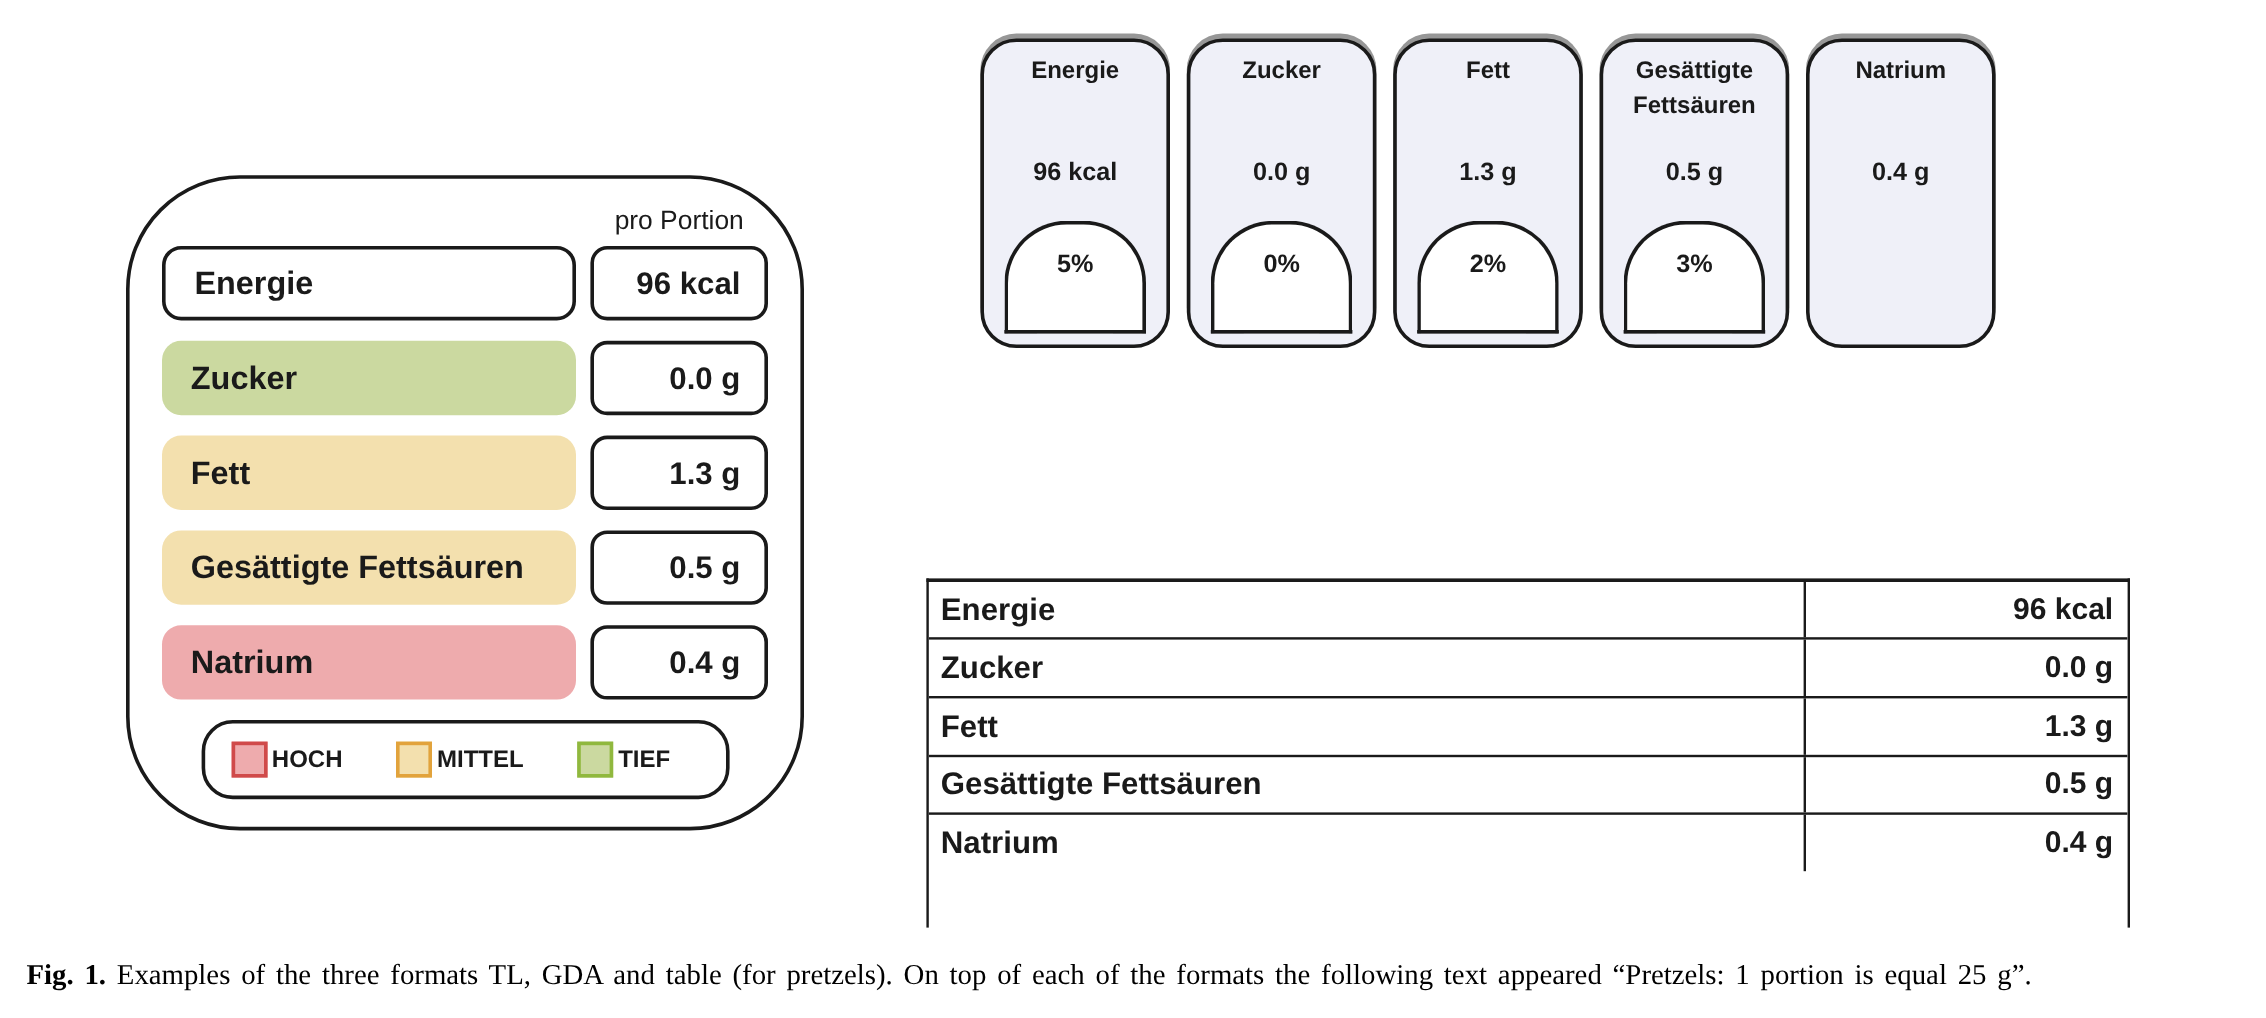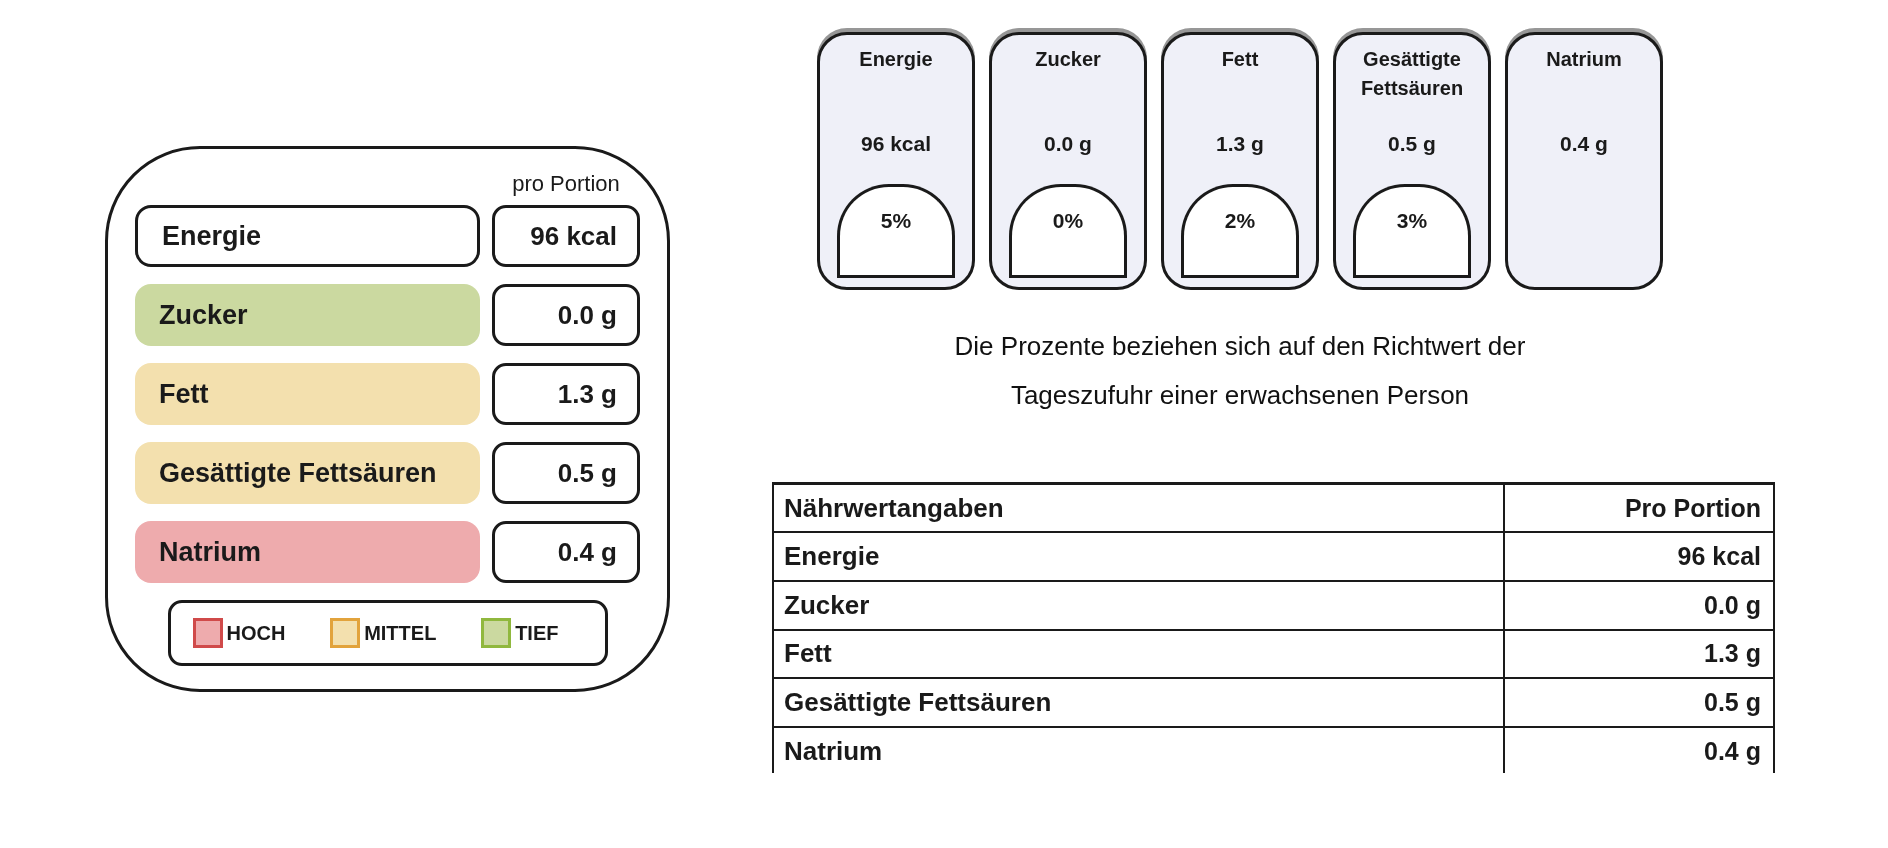--- a/index.html
+++ b/index.html
@@ -23,21 +23,21 @@
     padding-left:24px;font-size:27px;font-weight:bold;box-sizing:border-box;
   }
   .tl-label.lvl-none{background:#ffffff;border:3px solid #1a1a1a;}
   .tl-value{
     width:148px;background:#ffffff;border:3px solid #1a1a1a;border-radius:14px;
     display:flex;align-items:center;justify-content:flex-end;
     padding-right:20px;font-size:26px;font-weight:bold;box-sizing:border-box;
   }
   .tl-legend{
     margin:13px auto 0 auto;width:440px;height:66px;border:3px solid #1a1a1a;
-    border-radius:14px;box-sizing:border-box;display:flex;align-items:center;
+    border-radius:26px;box-sizing:border-box;display:flex;align-items:center;
     justify-content:space-between;padding:0 46px 0 22px;background:#ffffff;gap:32px;
   }
   .legend-item{display:flex;align-items:center;}
   .legend-swatch{width:30px;height:30px;border:3px solid;box-sizing:border-box;}
   .legend-label{font-size:20px;font-weight:bold;margin-left:4px;}
   
   .gda-cards{position:absolute;left:817px;top:32px;display:flex;gap:14px;}
   .gda-card{
     position:relative;width:158px;height:258px;border:3px solid #1a1a1a;
     border-radius:30px;box-sizing:border-box;
@@ -162,30 +162,22 @@
       <div class="gda-dome">
         <div class="gda-percent">3%</div>
       </div>
     </div>
     <div class="gda-card" style="background-color: rgb(239, 240, 248);">
       <div class="gda-title">Natrium</div>
       <div class="gda-amount">0.4 g</div>
     </div>
   </div>
 
-  <div class="gda-note">
-    <div>Die Prozente beziehen sich auf den Richtwert der</div>
-    <div>Tageszufuhr einer erwachsenen Person</div>
-  </div>
 
   <div class="nutri-table">
-    <div class="t-row">
-      <div class="t-cell-label">Nährwertangaben</div>
-      <div class="t-cell-value">Pro Portion</div>
-    </div>
     <div class="t-row">
       <div class="t-cell-label">Energie</div>
       <div class="t-cell-value">96 kcal</div>
     </div>
     <div class="t-row">
       <div class="t-cell-label">Zucker</div>
       <div class="t-cell-value">0.0 g</div>
     </div>
     <div class="t-row">
       <div class="t-cell-label">Fett</div>
@@ -194,14 +186,18 @@
     <div class="t-row">
       <div class="t-cell-label">Gesättigte Fettsäuren</div>
       <div class="t-cell-value">0.5 g</div>
     </div>
     <div class="t-row">
       <div class="t-cell-label">Natrium</div>
       <div class="t-cell-value">0.4 g</div>
     </div>
   </div>
 
+  <div class="caption">
+    <b>Fig. 1.</b>
+    <span>Examples of the three formats TL, GDA and table (for pretzels). On top of each of the formats the following text appeared “Pretzels: 1 portion is equal 25 g”.</span>
+  </div>
 
 </div>
 
 </body></html>

